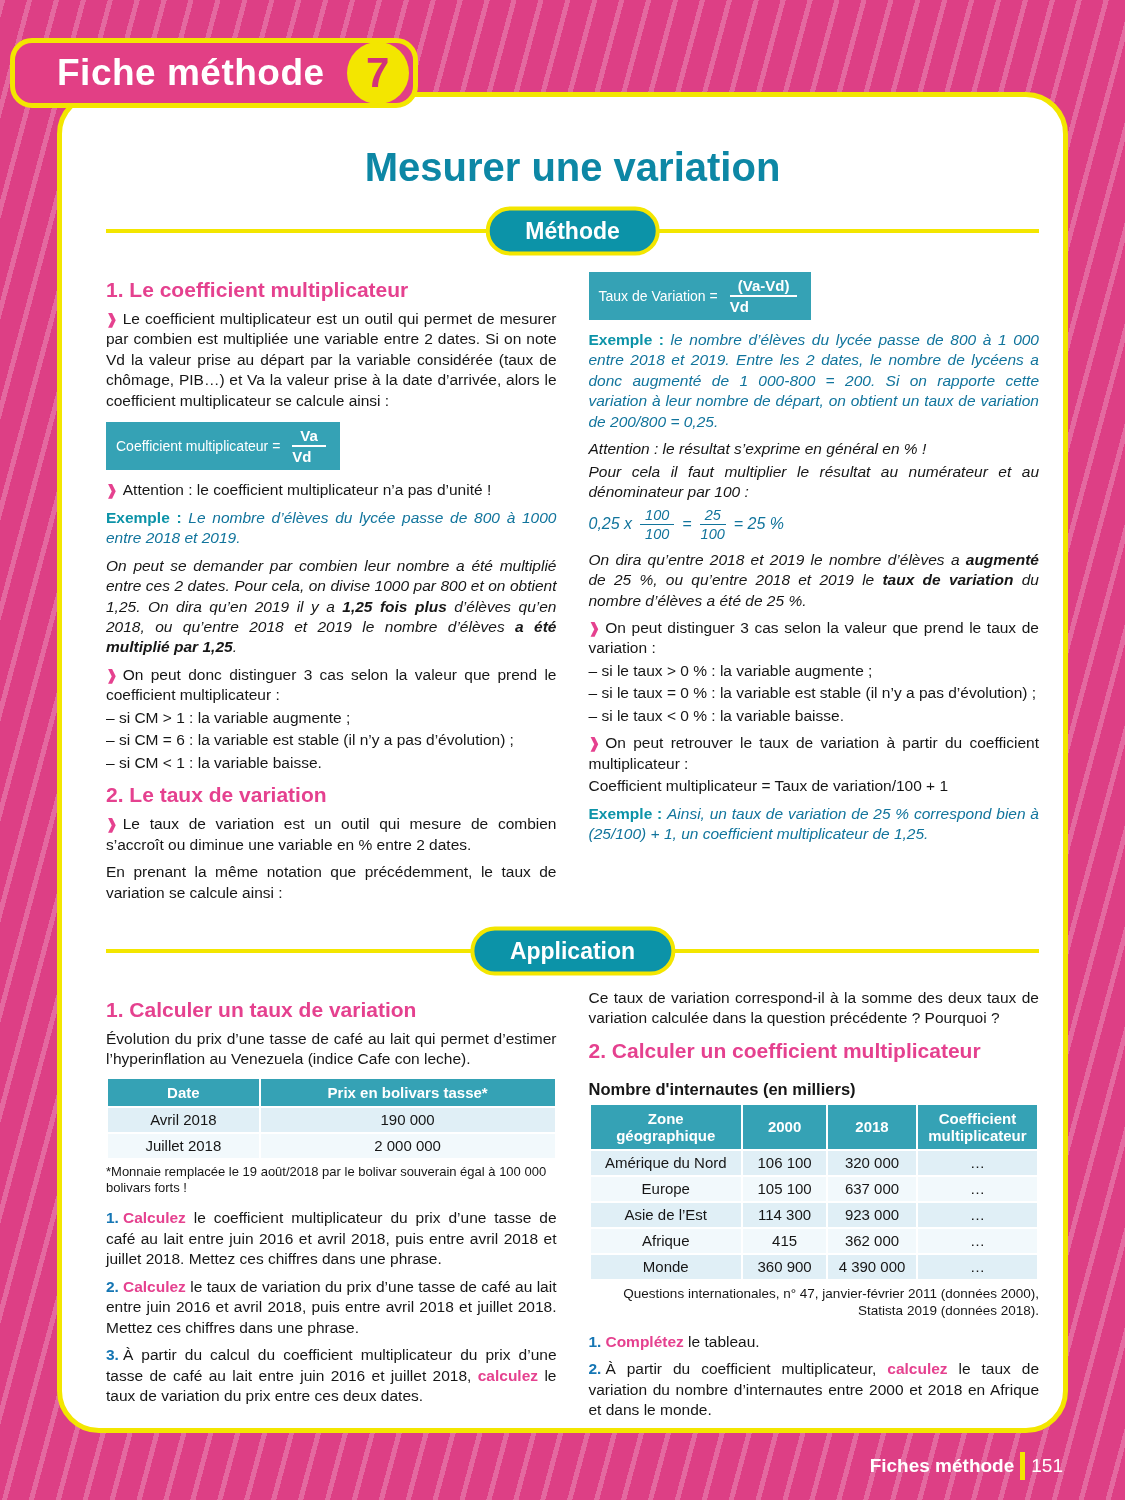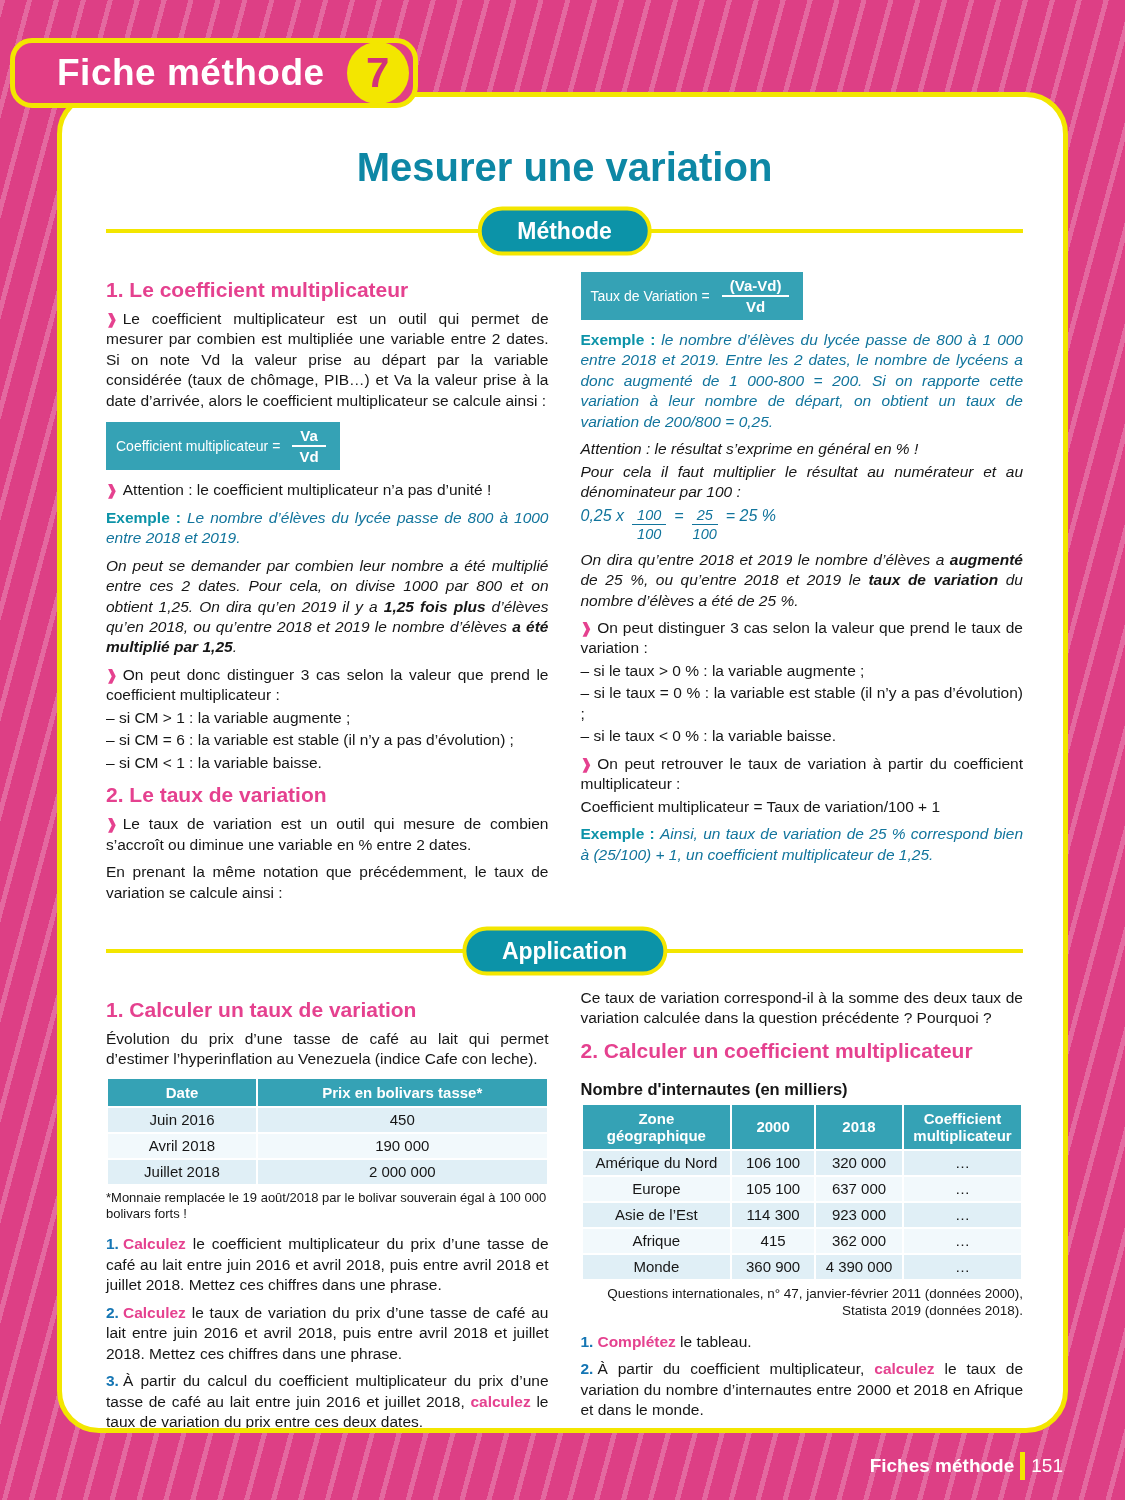--- a/index.html
+++ b/index.html
@@ -20,21 +20,21 @@
   }
   .fiche-label{ color:#fff; font-weight:bold; font-size:37px; letter-spacing:0.5px; }
   .fiche-num{
     width:62px; height:62px; border-radius:50%; background:#f3e600;
     color:#d2327a; font-weight:bold; font-size:42px;
     display:flex; align-items:center; justify-content:center;
   }
   .card{
     position:absolute; left:57px; top:92px; width:1011px; height:1341px;
     background:#fff; border:5px solid #f3e600; border-radius:42px;
-    padding:30px 36px 20px 40px; overflow:hidden; z-index:2;
+    padding:30px 20px 20px 40px; overflow:hidden; z-index:2;
   }
   .title{
     text-align:center; color:#0d87a5; font-size:40px; font-weight:bold;
     margin:18px 0 10px 0;
   }
   .badge-row{ position:relative; height:54px; margin:14px 0 10px 0; }
   .badge-row::before{
     content:""; position:absolute; left:4px; right:4px; top:50%; height:4px;
     margin-top:-2px; background:#f3e600;
   }
@@ -51,24 +51,24 @@
   p.tight{ margin:0 0 2px 0; }
   .bmark{ color:#e5418f; font-weight:bold; margin-right:5px; font-size:14px; }
   .ex-label{ color:#0c93a8; font-weight:bold; }
   .ex{ color:#11749c; font-style:italic; }
   .formula-box{
     display:inline-flex; align-items:center; gap:12px;
     background:#35a2b5; color:#fff; padding:5px 14px 5px 10px;
     margin:4px 0 10px 0;
   }
   .formula-box .fl{ font-weight:normal; font-size:14px; }
-  .frac{ display:inline-block; text-align:center; font-weight:bold; font-size:15px; }
+  .frac{ display:inline-block; text-align:left; font-weight:bold; font-size:15px; }
   .frac .num{ display:block; border-bottom:2px solid #fff; padding:0 8px 1px 8px; }
   .frac .den{ display:block; padding-top:1px; }
-  .equation{ display:flex; align-items:flex-start; gap:8px; margin:4px 0 8px 0;
+  .equation{ display:flex; align-items:center; gap:8px; margin:4px 0 8px 0;
     color:#11749c; font-style:italic; font-size:16px; }
   .frac2{ display:inline-block; text-align:center; font-size:14.5px; }
   .frac2 .num{ display:block; border-bottom:1.5px solid #11749c; padding:0 5px 1px 5px; }
   .frac2 .den{ display:block; padding-top:1px; }
   table{ width:100%; border-collapse:collapse; font-size:15px; margin:4px 0 4px 0; }
   th{ background:#35a2b5; color:#fff; font-weight:bold; padding:5px 6px;
       border:2px solid #fff; text-align:center; }
   td{ padding:3.5px 6px; border:2px solid #fff; text-align:center; color:#161616; }
   tbody tr:nth-child(odd) td{ background:#e0eff6; }
   tbody tr:nth-child(even) td{ background:#f2f9fc; }
@@ -171,24 +171,20 @@
       <p class="body">Évolution du prix d’une tasse de café au lait qui permet d’estimer l’hyperinflation au Venezuela (indice Cafe con leche).</p>
       <table class="t1">
         <thead>
           <tr>
             <th>Date</th>
             <th>Prix en bolivars tasse*</th>
           </tr>
         </thead>
         <tbody>
           <tr>
-            <td>Juin 2016</td>
-            <td>450</td>
-          </tr>
-          <tr>
             <td>Avril 2018</td>
             <td>190 000</td>
           </tr>
           <tr>
             <td>Juillet 2018</td>
             <td>2 000 000</td>
           </tr>
         </tbody>
       </table>
       <p class="footnote">*Monnaie remplacée le 19 août/2018 par le bolivar souverain égal à 100 000 bolivars forts !</p>

